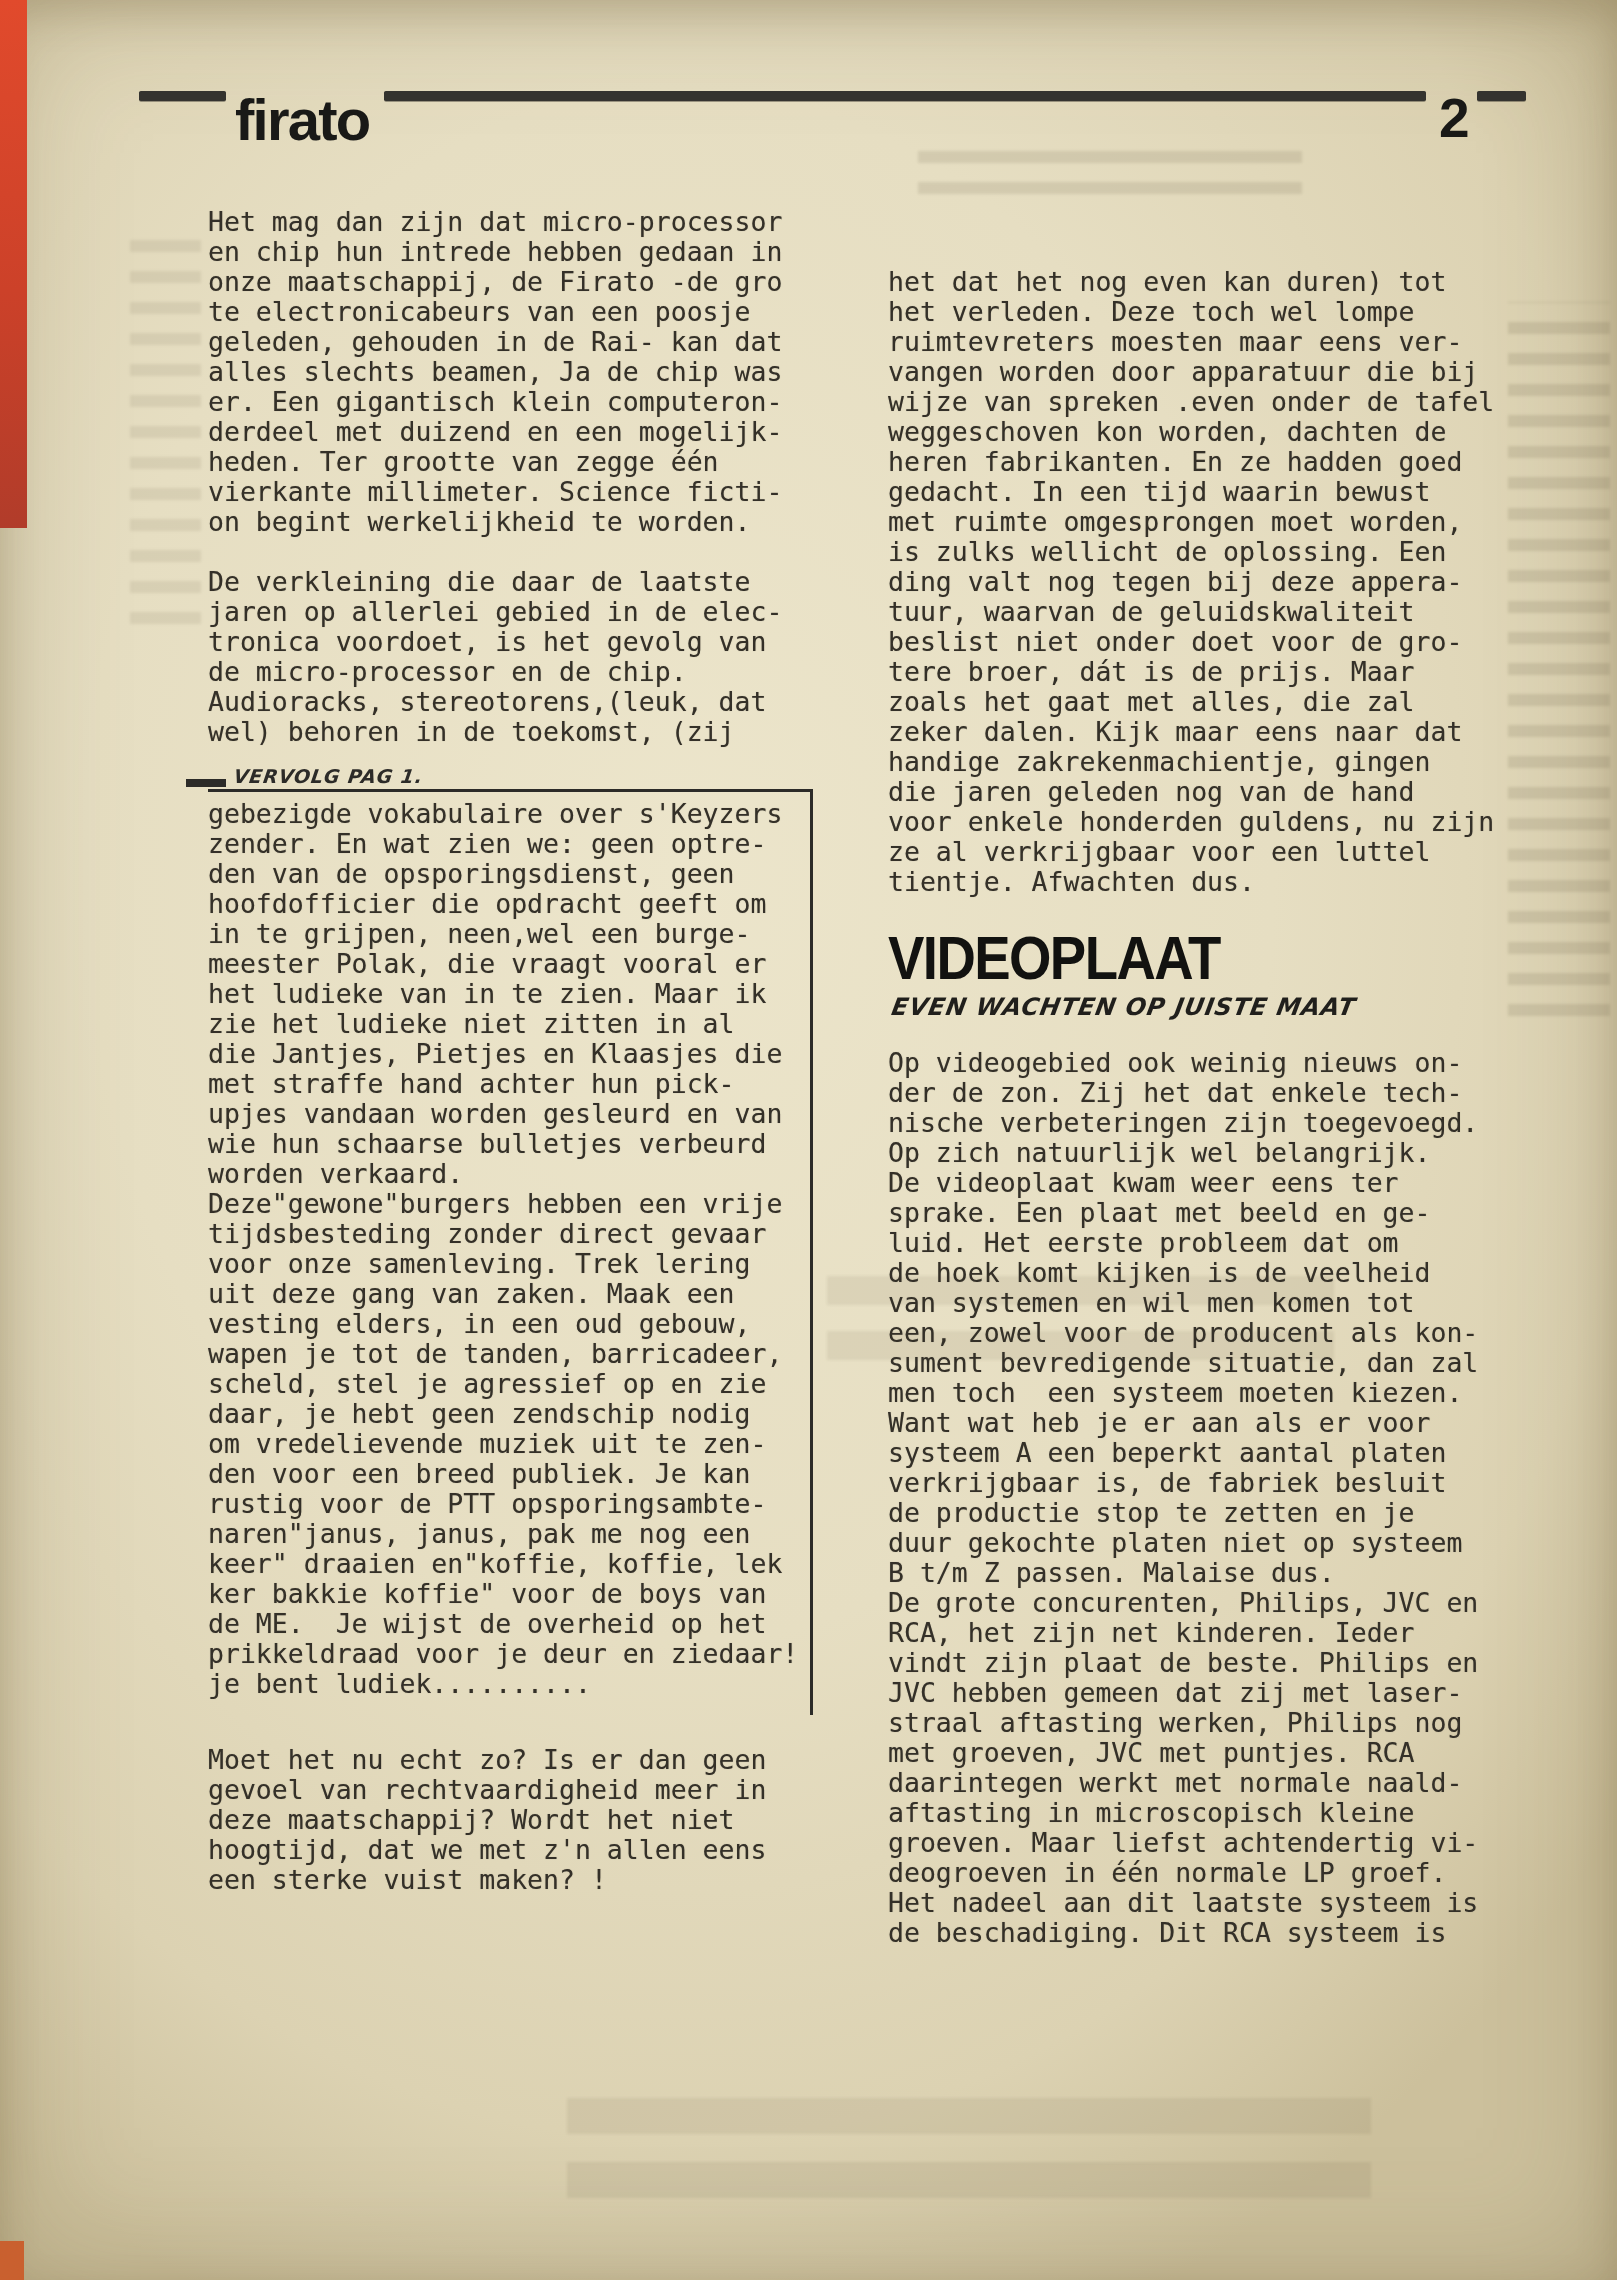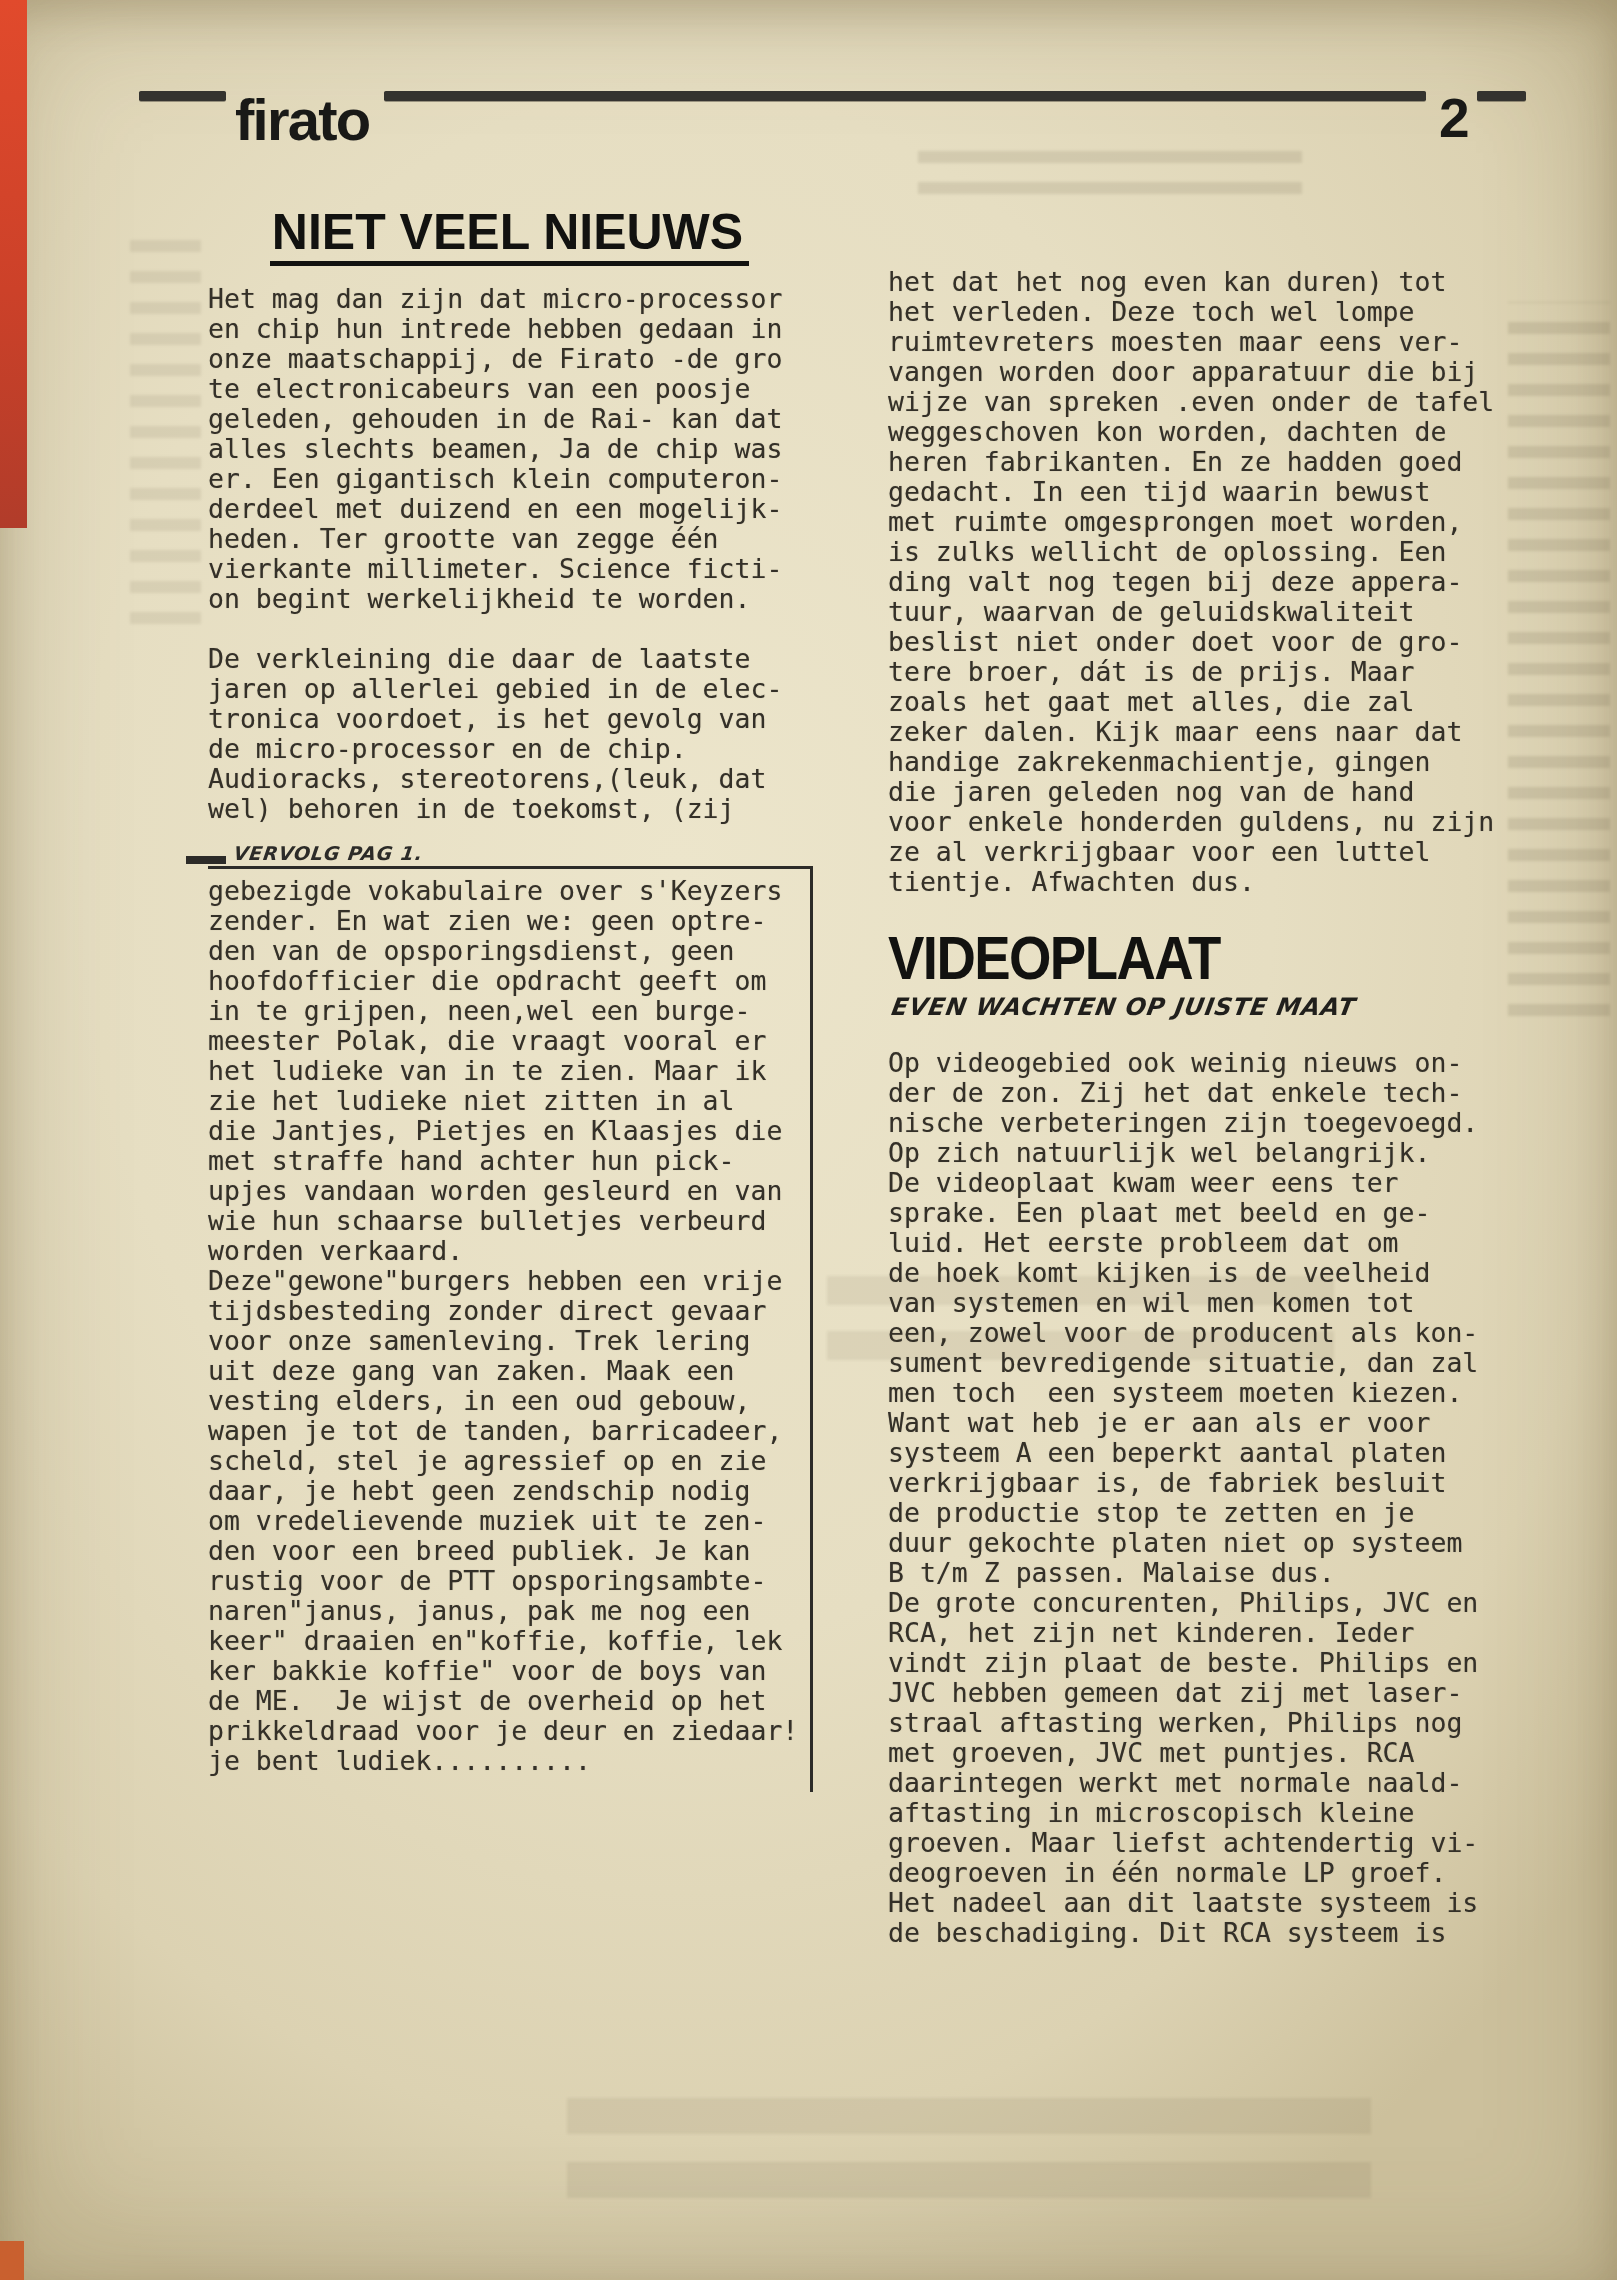--- a/index.html
+++ b/index.html
@@ -139,21 +139,20 @@
 
   <div class="masthead">
     <div class="rule rule-short"></div>
     <div class="logo">firato</div>
     <div class="rule rule-long"></div>
     <div class="page-num">2</div>
     <div class="rule rule-tiny"></div>
   </div>
 
   <div class="col-left">
-    <div class="article-title">NIET VEEL NIEUWS</div>
 
     <p class="mono">Het mag dan zijn dat micro-processor
 en chip hun intrede hebben gedaan in
 onze maatschappij, de Firato -de gro
 te electronicabeurs van een poosje
 geleden, gehouden in de Rai- kan dat
 alles slechts beamen, Ja de chip was
 er. Een gigantisch klein computeron-
 derdeel met duizend en een mogelijk-
 heden. Ter grootte van zegge één
@@ -196,20 +195,25 @@
 rustig voor de PTT opsporingsambte-
 naren"janus, janus, pak me nog een
 keer" draaien en"koffie, koffie, lek
 ker bakkie koffie" voor de boys van
 de ME.  Je wijst de overheid op het
 prikkeldraad voor je deur en ziedaar!
 je bent ludiek..........</p>
       </div>
     </div>
 
+    <p class="mono closing">Moet het nu echt zo? Is er dan geen
+gevoel van rechtvaardigheid meer in
+deze maatschappij? Wordt het niet
+hoogtijd, dat we met z'n allen eens
+een sterke vuist maken? !</p>
   </div>
 
   <div class="col-right">
     <p class="mono">het dat het nog even kan duren) tot
 het verleden. Deze toch wel lompe
 ruimtevreters moesten maar eens ver-
 vangen worden door apparatuur die bij
 wijze van spreken .even onder de tafel
 weggeschoven kon worden, dachten de
 heren fabrikanten. En ze hadden goed

